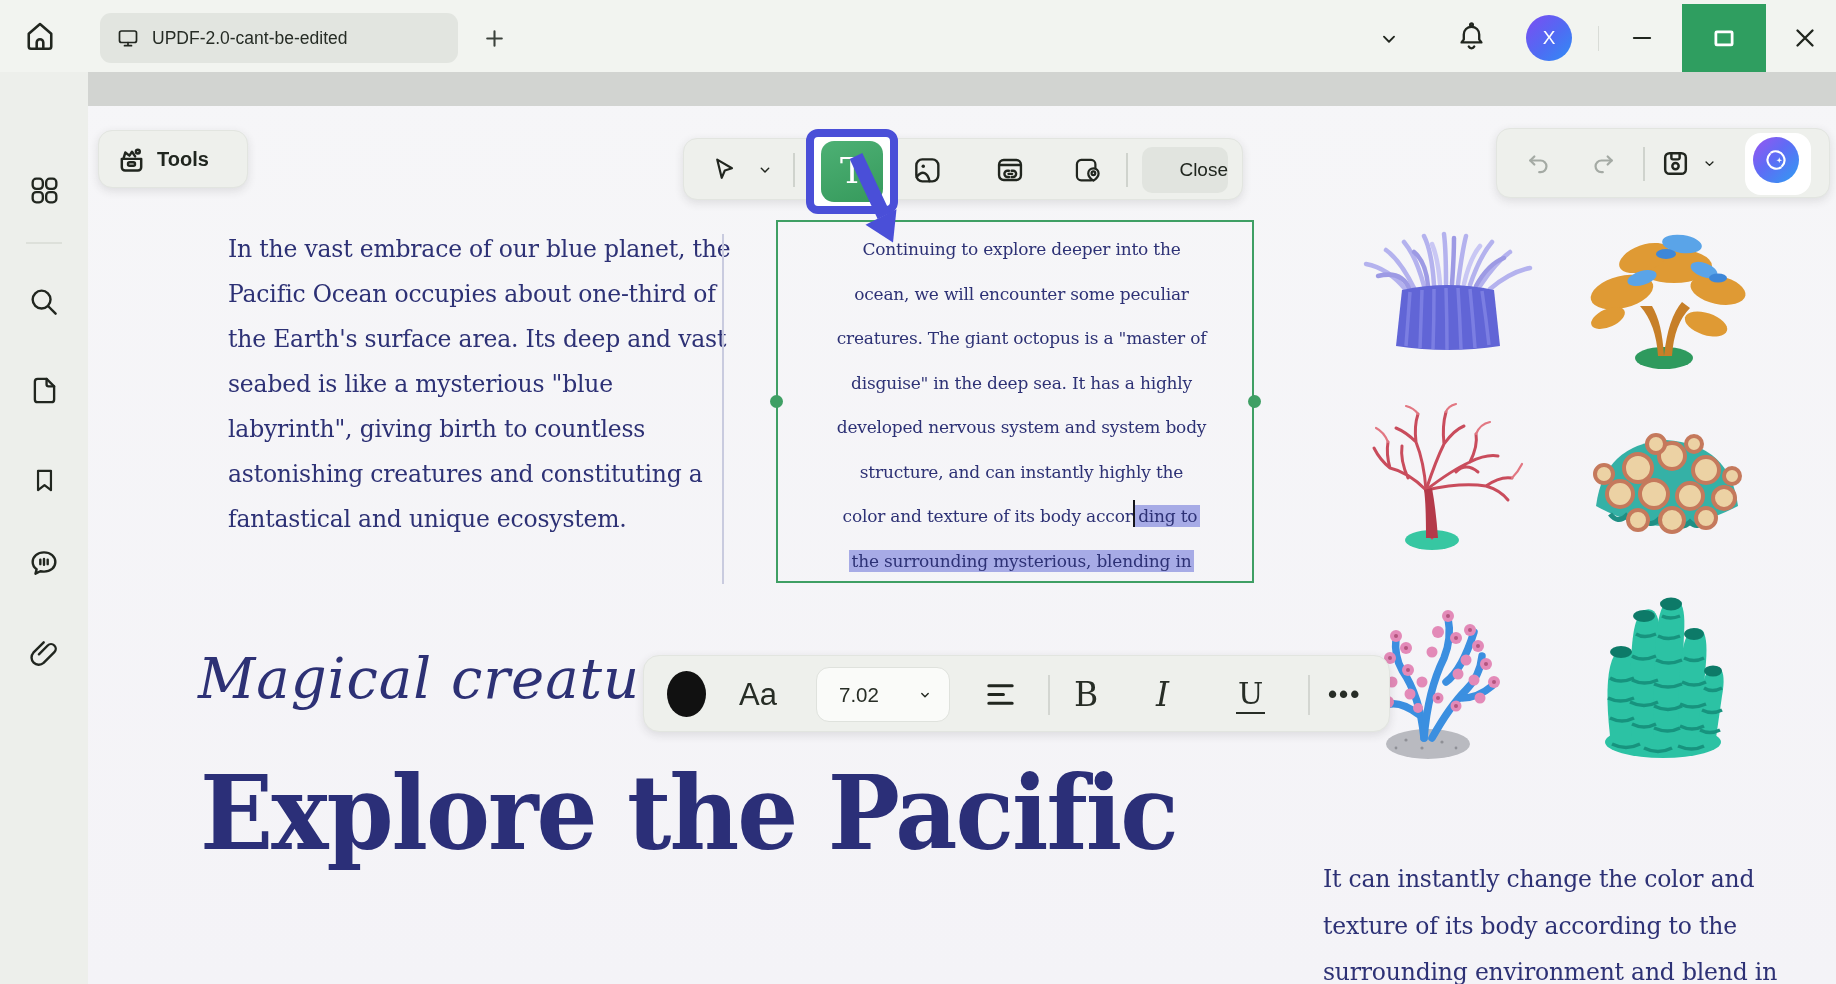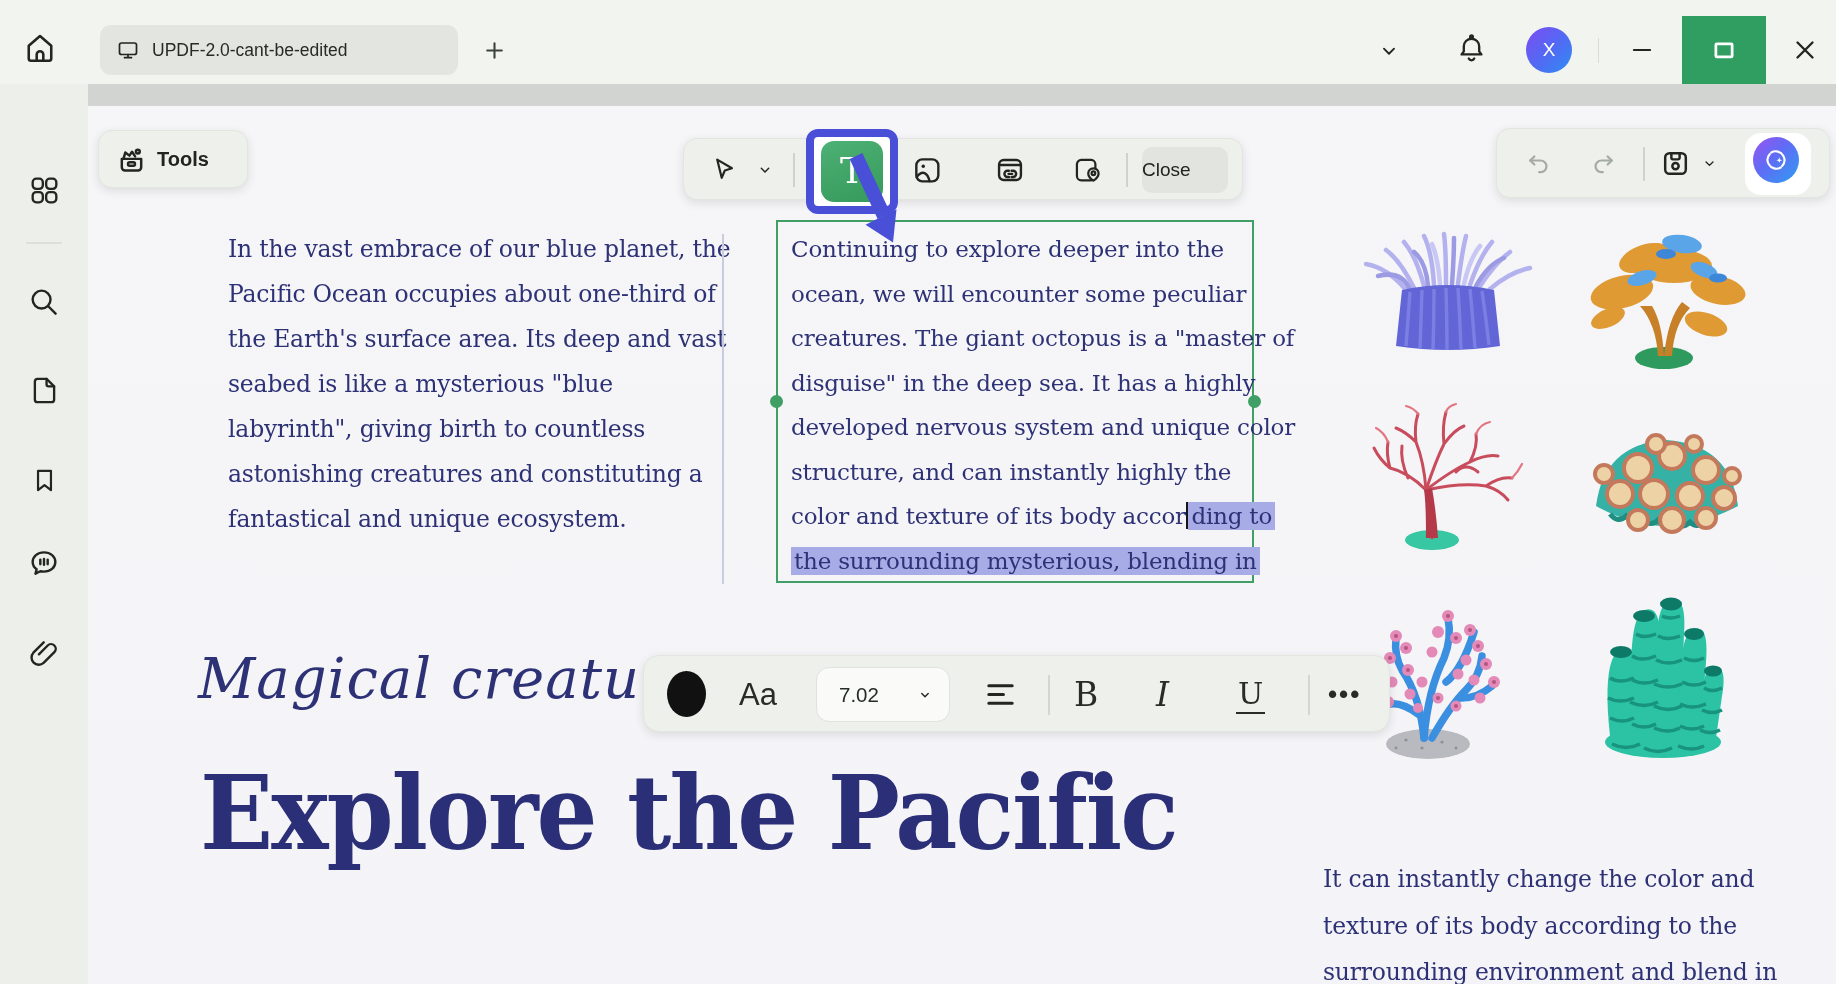--- a/index.html
+++ b/index.html
@@ -12,21 +12,21 @@
     --icon:#21261f;
   }
   *{margin:0;padding:0;box-sizing:border-box;}
   html,body{width:1836px;height:984px;overflow:hidden;}
   body{font-family:"Liberation Sans",sans-serif;background:#f2f4f0;position:relative;}
   .abs{position:absolute;}
   svg{display:block;}
   .ic{stroke:var(--icon);fill:none;stroke-width:1.7;stroke-linecap:round;stroke-linejoin:round;}
 
   
-  #titlebar{left:0;top:16px;width:1836px;height:68px;background:var(--chrome);z-index:30;}
+  #titlebar{left:0;top:4px;width:1836px;height:68px;background:var(--chrome);z-index:30;}
   .tb-btn{display:flex;align-items:center;justify-content:center;position:absolute;}
   #tab{left:100px;top:9px;width:358px;height:50px;background:#e2e5e0;border-radius:11px;display:flex;align-items:center;padding-left:16px;gap:12px;}
   #tab-title{font-size:17.5px;color:#262c25;}
   #avatar{left:1526px;top:11px;width:46px;height:46px;border-radius:50%;
     background:linear-gradient(135deg,#7d4cf2 0%,#4f6cf3 55%,#2f8df5 100%);
     color:#fff;font-size:19px;display:flex;align-items:center;justify-content:center;}
   #maximize-btn{left:1682px;top:0;width:84px;height:68px;background:#2f9e60;}
   #titlebar-divider{left:1598px;top:22px;width:1px;height:25px;background:#d9dcd7;}
 
   
@@ -37,43 +37,43 @@
   
   #content{left:88px;top:68px;width:1748px;height:916px;background:linear-gradient(180deg,#f6f6f8 0%,#f4f3f7 100%);}
   #page-gap{left:88px;top:68px;width:1748px;height:38px;background:#d2d4d1;z-index:1;}
 
   .doc-line{white-space:nowrap;}
   #left-paragraph{left:228px;top:227px;font-family:"DejaVu Serif",serif;font-size:23.5px;
     line-height:45px;color:var(--doc-text);letter-spacing:-0.2px;z-index:2;}
   #column-divider{left:722px;top:234px;width:1.5px;height:350px;background:#c9cbdf;z-index:2;}
 
   #textbox{left:776px;top:220px;width:478px;height:363px;border:2px solid var(--accent-green);z-index:3;
-    padding:5px 0 16px 13px;font-family:"DejaVu Serif",serif;font-size:23px;line-height:44.5px;
-    color:var(--doc-text);letter-spacing:-0.2px;}
+    padding:5px 0 16px 13px;font-family:"DejaVu Serif",serif;font-size:17px;line-height:44.5px;
+    color:var(--doc-text);letter-spacing:-0.2px;text-align:center;}
   .handle{position:absolute;width:13px;height:13px;border-radius:50%;background:var(--accent-green);z-index:4;}
   .sel{background:var(--selection);padding:1px 3px;}
   .caret{display:inline-block;width:2.5px;height:27px;background:#15151c;vertical-align:-5px;}
 
   #headline-italic{left:198px;top:646px;font-family:"DejaVu Serif",serif;font-style:italic;
     font-size:56px;color:var(--doc-text);letter-spacing:1px;z-index:2;white-space:nowrap;}
   #headline-main{left:200px;top:752px;font-family:"DejaVu Serif",serif;font-weight:bold;
     font-size:96px;color:#2b2f78;letter-spacing:-2px;transform:scaleY(1.08);transform-origin:top left;
     z-index:2;white-space:nowrap;}
   #right-paragraph{left:1323px;top:856px;font-family:"DejaVu Serif",serif;font-size:23.5px;
     line-height:46.5px;color:var(--doc-text);letter-spacing:-0.2px;z-index:2;}
   .creature{z-index:2;}
 
   
   .panel{background:var(--panel);border:1px solid #e2e5e0;border-radius:14px;
     box-shadow:0 3px 10px rgba(40,45,40,.12);z-index:10;margin-top:48px;}
   #tools-panel{left:98px;top:82px;width:150px;height:58px;display:flex;align-items:center;gap:10px;padding-left:17px;}
   #tools-label{font-size:20px;font-weight:bold;color:#20261f;}
 
   #edit-toolbar{left:683px;top:90px;width:560px;height:62px;}
-  .et-item{position:absolute;display:flex;align-items:center;justify-content:flex-start;}
+  .et-item{position:absolute;display:flex;align-items:center;justify-content:flex-end;}
   .v-div{position:absolute;width:1.5px;background:#cfd3cd;}
   #text-tool-frame{position:absolute;left:122px;top:-10px;width:92px;height:85px;border:8px solid var(--accent-blue);
     border-radius:12px;background:#fff;display:flex;align-items:center;justify-content:center;z-index:11;}
   #text-tool{width:62px;height:61px;border-radius:13px;background:linear-gradient(160deg,#4db074 0%,#369a5c 100%);
     display:flex;align-items:center;justify-content:center;}
   #text-tool-letter{font-family:"DejaVu Serif",serif;font-size:36px;color:#fff;margin-top:-2px;}
   #close-btn{left:458px;top:8px;width:86px;height:46px;background:#e1e4df;border-radius:10px;font-size:19px;color:#20261f;}
 
   #actions-toolbar{left:1496px;top:80px;width:334px;height:70px;}
   #ai-plate{position:absolute;left:248px;top:4px;width:66px;height:62px;background:#fff;border-radius:16px;}
@@ -111,21 +111,21 @@
     <div class="doc-line">astonishing creatures and constituting a</div>
     <div class="doc-line">fantastical and unique ecosystem.</div>
   </div>
 <div id="column-divider" class="abs"></div>
 
 <div id="textbox" class="abs">
     <div class="doc-line"><span>Continuing to explore deeper into the</span></div>
     <div class="doc-line"><span>ocean, we will encounter some peculiar</span></div>
     <div class="doc-line"><span>creatures. The giant octopus is a "master of</span></div>
     <div class="doc-line"><span>disguise" in the deep sea. It has a highly</span></div>
-    <div class="doc-line"><span>developed nervous system and unique color</span></div>
+    <div class="doc-line"><span>developed nervous system and system body</span></div>
     <div class="doc-line"><span>structure, and can instantly highly the</span></div>
     <div class="doc-line"><span>color and texture of its body accor</span><span class="caret"></span><span class="sel">ding to</span></div>
     <div class="doc-line"><span class="sel">the surrounding mysterious, blending in</span></div>
   </div>
 <div class="handle abs" style="left:770px;top:395px;"></div>
 <div class="handle abs" style="left:1248px;top:395px;"></div>
 
 <div id="headline-italic" class="abs">Magical creatures of the sea.</div>
 <div id="headline-main" class="abs">Explore the Pacific</div>
 <div id="right-paragraph" class="abs">

